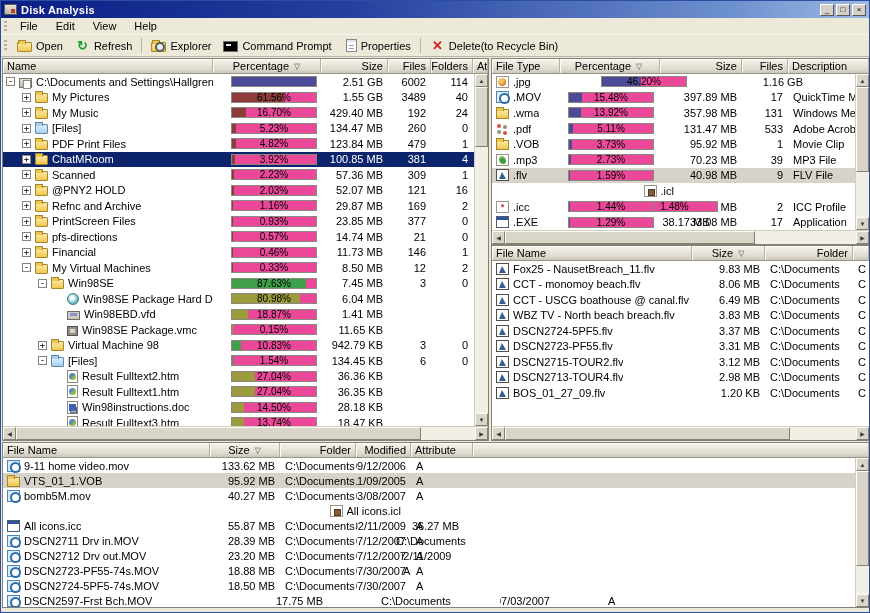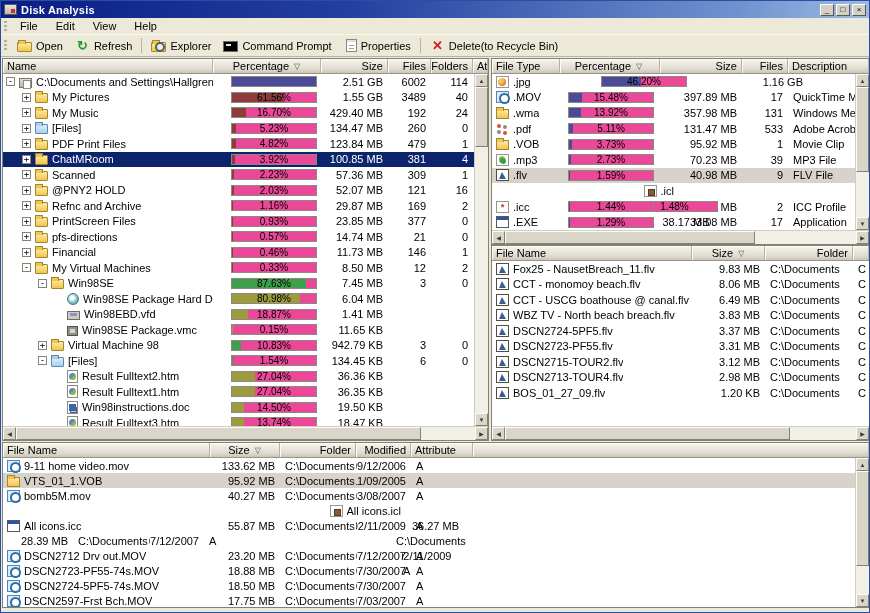--- a/index.html
+++ b/index.html
@@ -578,21 +578,21 @@
             <span style="width: 64px; flex: 0 0 auto;"></span>
             <span class="ic ic-page ic-doc"></span>
             <span class="lbl">Win98instructions.doc</span>
           </div>
           <div class="cell t-pct">
             <span class="bar">
               <span class="fill" style="width: 14.5%; background: rgb(156, 156, 62);"></span>
               <span class="pct">14.50%</span>
             </span>
           </div>
-          <div class="cell rt t-size">19.50 KB</div>
+          <div class="cell rt t-size">28.18 KB</div>
           <div class="cell rt t-files"></div>
           <div class="cell rt t-folders"></div>
         </div>
         <div class="lv-row" style="height: 15.5px;">
           <div class="cell t-name">
             <span style="width: 64px; flex: 0 0 auto;"></span>
             <span class="ic ic-page ic-htm"></span>
             <span class="lbl">Result Fulltext3.htm</span>
           </div>
           <div class="cell t-pct">
@@ -975,20 +975,24 @@
           <div class="cell b-name">
             <span class="fi fi-exe"></span>
             <span class="lbl">All icons.icc</span>
           </div>
           <div class="cell rt b-size">55.87 MB</div>
           <div class="cell lf b-folder">C:\Documents</div>
           <div class="cell rt b-mod">02/11/2009</div>
           <div class="cell lf b-attr">A</div>
         </div>
         <div class="lv-row" style="height: 15px;">
+          <div class="cell b-name">
+            <span class="fi fi-mov"></span>
+            <span class="lbl">DSCN2711 Drv in.MOV</span>
+          </div>
           <div class="cell rt b-size">28.39 MB</div>
           <div class="cell lf b-folder">C:\Documents</div>
           <div class="cell rt b-mod">07/12/2007</div>
           <div class="cell lf b-attr">A</div>
         </div>
         <div class="lv-row" style="height: 15px;">
           <div class="cell b-name">
             <span class="fi fi-mov"></span>
             <span class="lbl">DSCN2712 Drv out.MOV</span>
           </div>
@@ -1010,21 +1014,21 @@
         <div class="lv-row" style="height: 15px;">
           <div class="cell b-name">
             <span class="fi fi-mov"></span>
             <span class="lbl">DSCN2724-5PF5-74s.MOV</span>
           </div>
           <div class="cell rt b-size">18.50 MB</div>
           <div class="cell lf b-folder">C:\Documents</div>
           <div class="cell rt b-mod">07/30/2007</div>
           <div class="cell lf b-attr">A</div>
         </div>
-        <div class="lv-row" style="height: 15px;">
+        <div class="lv-row" style="height: 15px; gap: 48px;">
           <div class="cell b-name">
             <span class="fi fi-mov"></span>
             <span class="lbl">DSCN2597-Frst Bch.MOV</span>
           </div>
           <div class="cell rt b-size">17.75 MB</div>
           <div class="cell lf b-folder">C:\Documents</div>
           <div class="cell rt b-mod">07/03/2007</div>
           <div class="cell lf b-attr">A</div>
         </div>
       </div>

